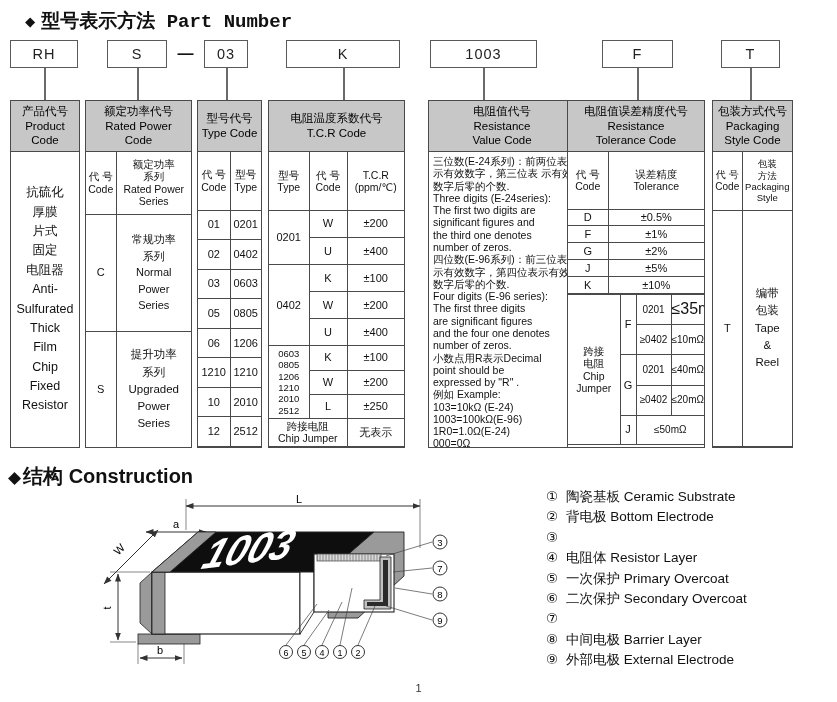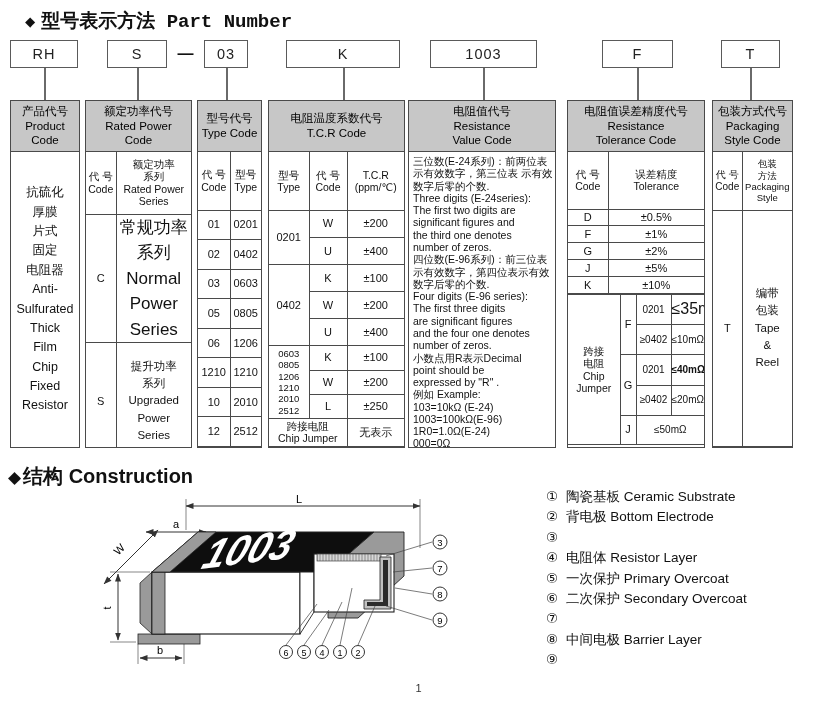--- a/index.html
+++ b/index.html
@@ -100,21 +100,21 @@
             <tr style="height:62px;">
           <td style="width:30px; font-size:10.5px;">代 号
 Code</td>
           <td style="font-size:10.5px;">额定功率
 系列
 Rated Power
 Series</td>
         </tr>
         <tr style="height:117px;">
           <td>C</td>
-          <td style="font-size:17px; line-height:1.5;">常规功率
+          <td style="font-size:11px; line-height:1.5;">常规功率
 系列
 Normal
 Power
 Series</td>
         </tr>
         <tr style="height:117px;">
           <td>S</td>
           <td style="font-size:11.5px; line-height:1.5;">提升功率
 系列
 Upgraded
@@ -232,21 +232,21 @@
         <tr style="height:28px;">
           <td colspan="2" style="font-size:10.5px;">跨接电阻
 Chip Jumper</td>
           <td>无表示</td>
         </tr>
       </tbody>
         </table>
     </div>
   </div>
 
-  <div class="col" style="left:408px; width:148px;">
+  <div class="col" style="left:428px; width:148px;">
     <div class="colhead">电阻值代号
 Resistance
 Value Code</div>
     <div class="colbody">
       <div class="res-body">三位数(E-24系列)：前两位表
 示有效数字，第三位表 示有效
 数字后零的个数.
 Three digits (E-24series):
 The first two digits are
 significant figures and
@@ -317,21 +317,21 @@
           <td style="width:35px; font-size:10px;">0201</td>
           <td style="font-size:16px;">≤35mΩ</td>
         </tr>
         <tr style="height:30px;">
           <td style="font-size:10px;">≥0402</td>
           <td style="font-size:10px;">≤10mΩ</td>
         </tr>
         <tr style="height:30px;">
           <td rowspan="2">G</td>
           <td style="font-size:10px;">0201</td>
-          <td style="font-size:10px;font-weight:bold;">≤40mΩ</td>
+          <td style="font-size:10px;">≤40mΩ</td>
         </tr>
         <tr style="height:30px;">
           <td style="font-size:10px;">≥0402</td>
           <td style="font-size:10px;">≤20mΩ</td>
         </tr>
         <tr style="height:29px;">
           <td>J</td>
           <td colspan="2" style="font-size:10px;">≤50mΩ</td>
         </tr>
       </tbody>
@@ -481,18 +481,19 @@
       </div>
     <div class="item">
         <span class="num">⑦</span>
       </div>
     <div class="item">
         <span class="num">⑧</span>
         <span>中间电极 Barrier Layer</span>
       </div>
     <div class="item">
         <span class="num">⑨</span>
+        <span>外部电极 External Electrode</span>
       </div>
   </div>
 
   <div class="pageno">1</div>
 
 </div>
 
 </body></html>

